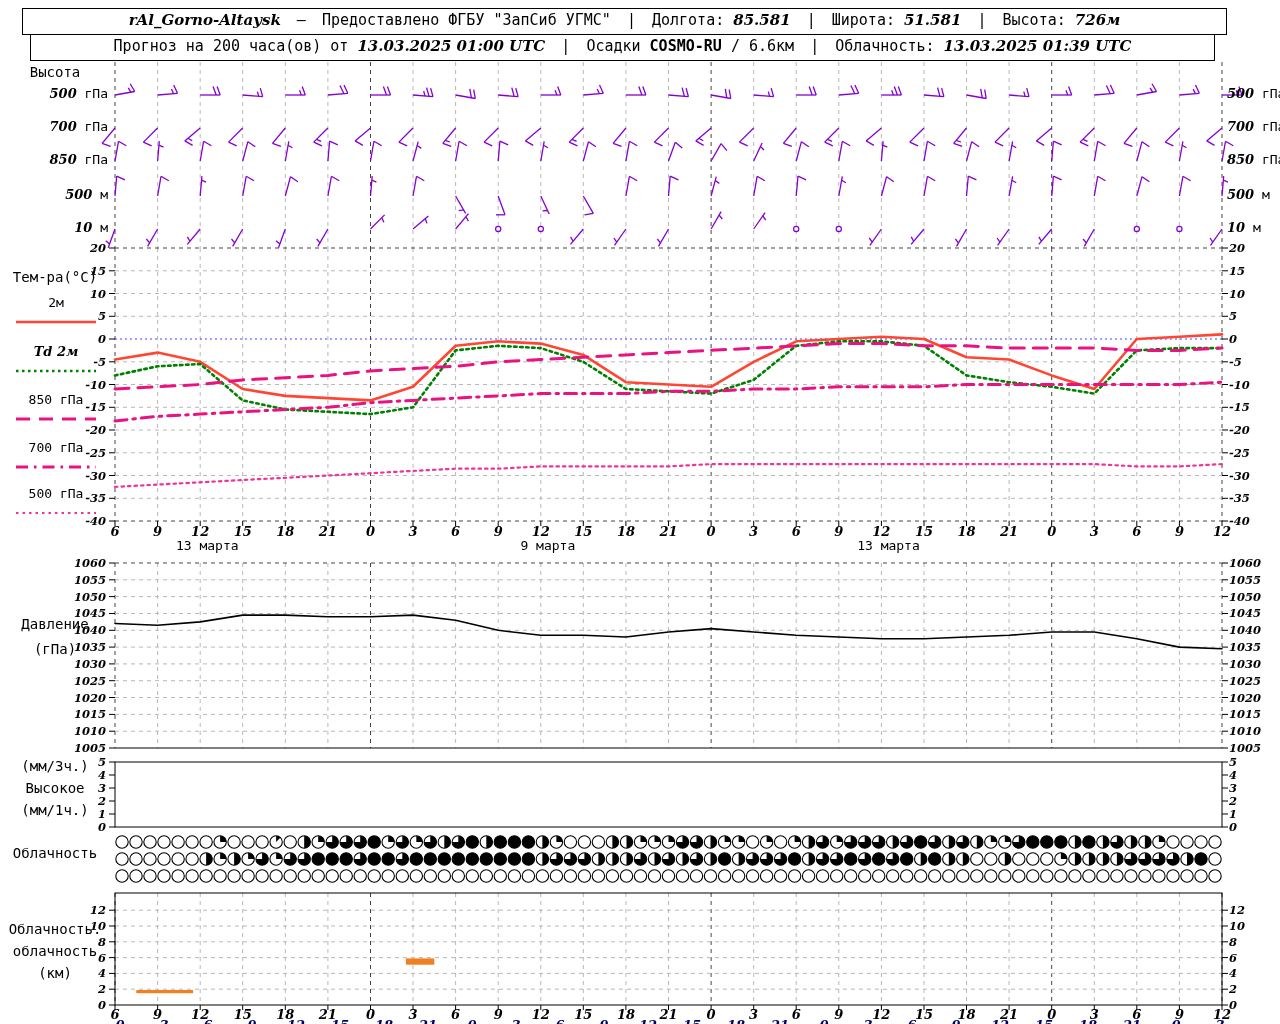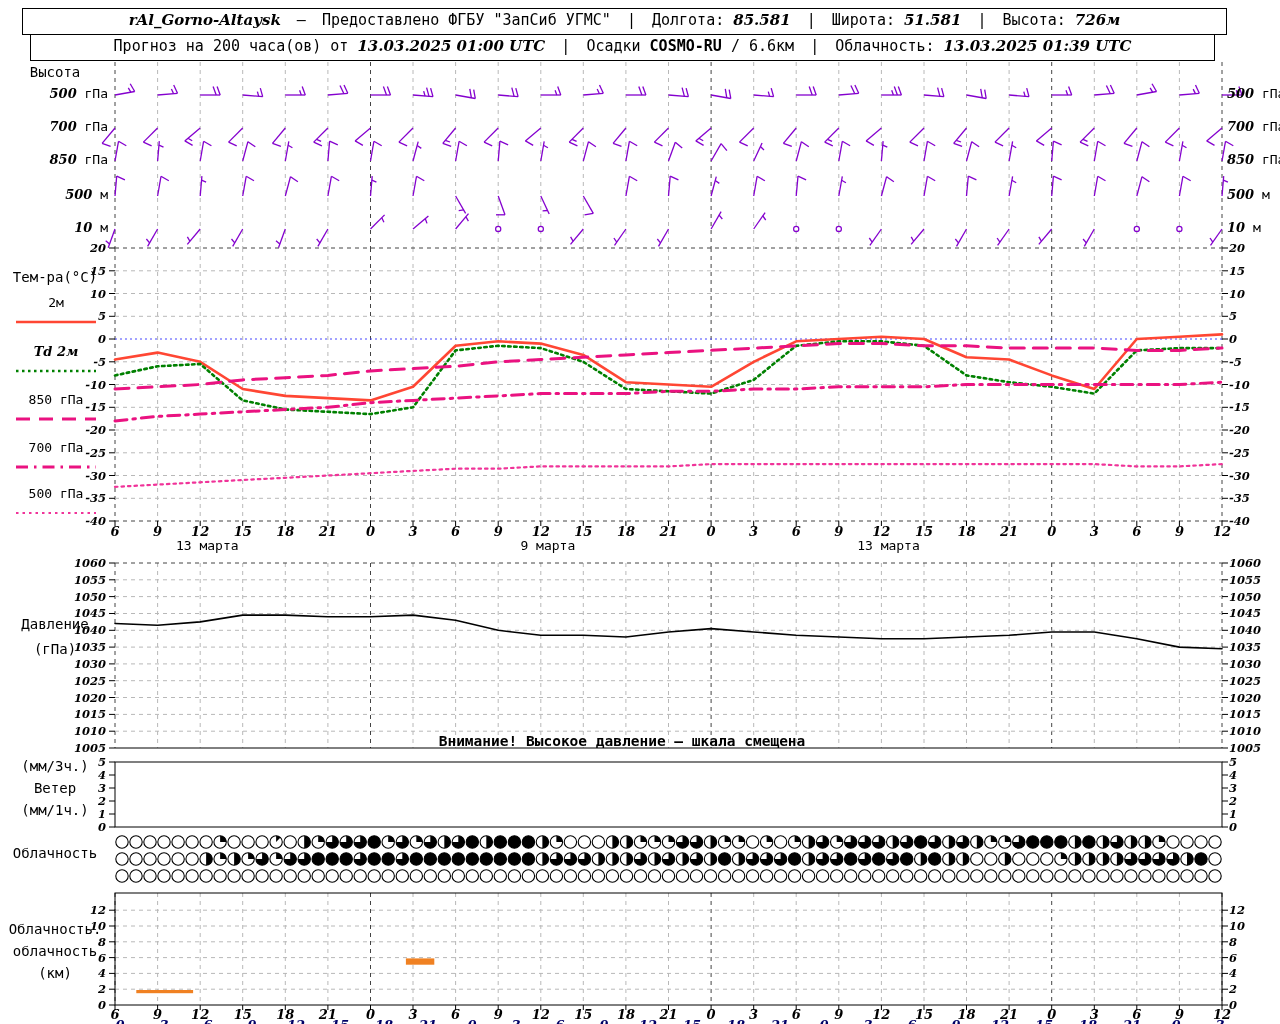--- a/index.html
+++ b/index.html
@@ -1022,21 +1022,21 @@
     <span class="sep">|</span>
     <span>Облачность:</span>
     <span class="bi">13.03.2025 01:39 UTC</span>
   </div>
 
   <div class="side" style="top:64px">Высота</div>
   <div class="side" style="top:269px">Тем-ра(°C)</div>
   <div class="side" style="top:616px">Давление</div>
   <div class="side" style="top:641px">(гПа)</div>
   <div class="side" style="top:758px">(мм/3ч.)</div>
-  <div class="side" style="top:780px">Ветер</div>
+  <div class="side" style="top:780px">Высокое</div>
   <div class="side" style="top:802px">(мм/1ч.)</div>
   <div class="side" style="top:845px">Облачность</div>
   <div class="side" style="top:921px">Облачность.</div>
   <div class="side" style="top:943px">облачность</div>
   <div class="side" style="top:965px">(км)</div>
 
   <div class="legend-item" style="top:295px">
     <div class="ll">2м</div>
     <svg width="96" height="8">
         <line x1="8" y1="4" x2="88" y2="4" stroke="#FF4633" stroke-width="2.6"></line>
@@ -1060,21 +1060,20 @@
         <line x1="8" y1="4" x2="88" y2="4" stroke="#EA1280" stroke-width="3" stroke-dasharray="12 6 2.5 6"></line>
       </svg>
   </div>
   <div class="legend-item" style="top:486px">
     <div class="ll">500 гПа</div>
     <svg width="96" height="8">
         <line x1="8" y1="4" x2="88" y2="4" stroke="#F03399" stroke-width="2.2" stroke-dasharray="2.5 4"></line>
       </svg>
   </div>
 
-  <div class="warning" style="left:622px;top:733px">Внимание! Высокое давление — шкала смещена</div>
 
   <div id="labels">
       <span class="lvl" style="top: 86px; left: 108px; transform: translateX(-100%);"><span class="n">500</span> гПа</span>
       <span class="lvl" style="top: 86px; left: 1227px;"><span class="n">500</span> гПа</span>
       <span class="lvl" style="top: 119px; left: 108px; transform: translateX(-100%);"><span class="n">700</span> гПа</span>
       <span class="lvl" style="top: 119px; left: 1227px;"><span class="n">700</span> гПа</span>
       <span class="lvl" style="top: 152px; left: 108px; transform: translateX(-100%);"><span class="n">850</span> гПа</span>
       <span class="lvl" style="top: 152px; left: 1227px;"><span class="n">850</span> гПа</span>
       <span class="lvl" style="top: 187px; left: 108px; transform: translateX(-100%);"><span class="n">500</span> м</span>
       <span class="lvl" style="top: 187px; left: 1227px;"><span class="n">500</span> м</span>

